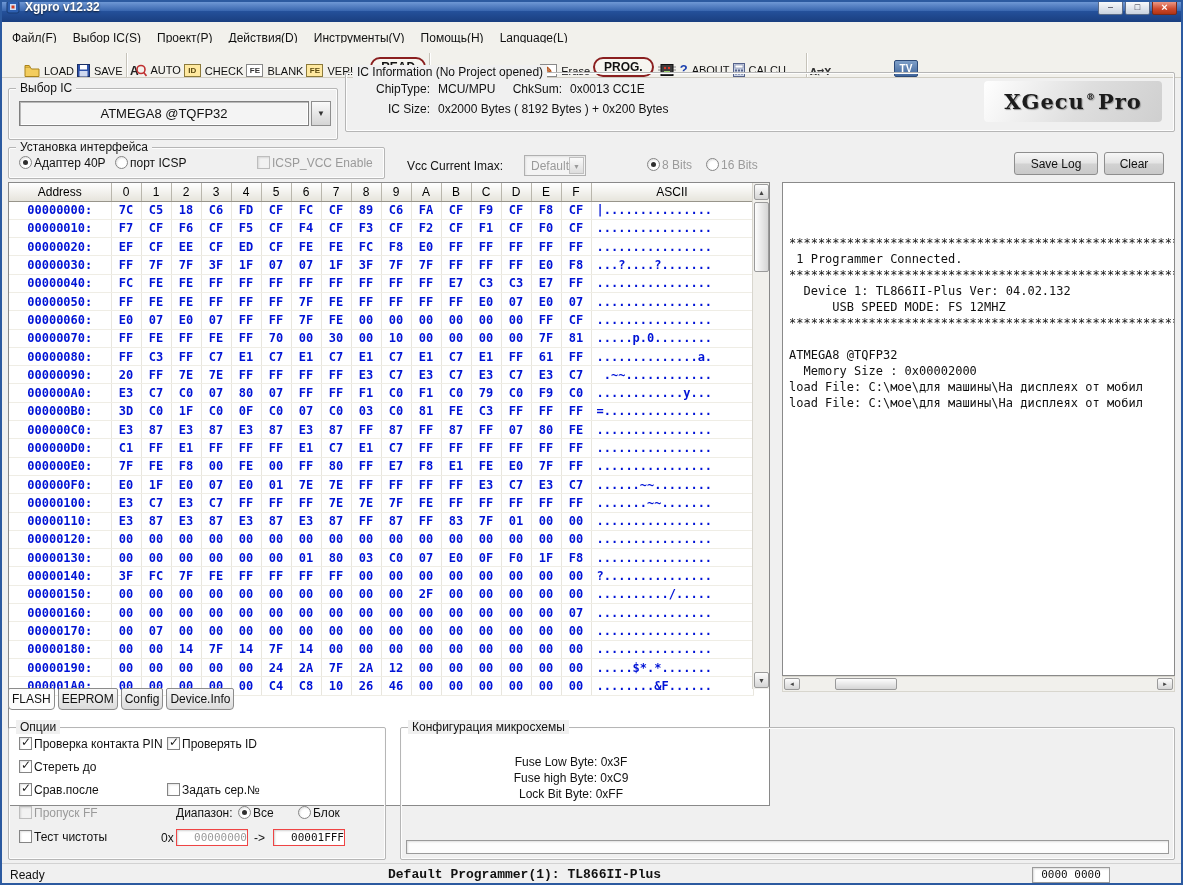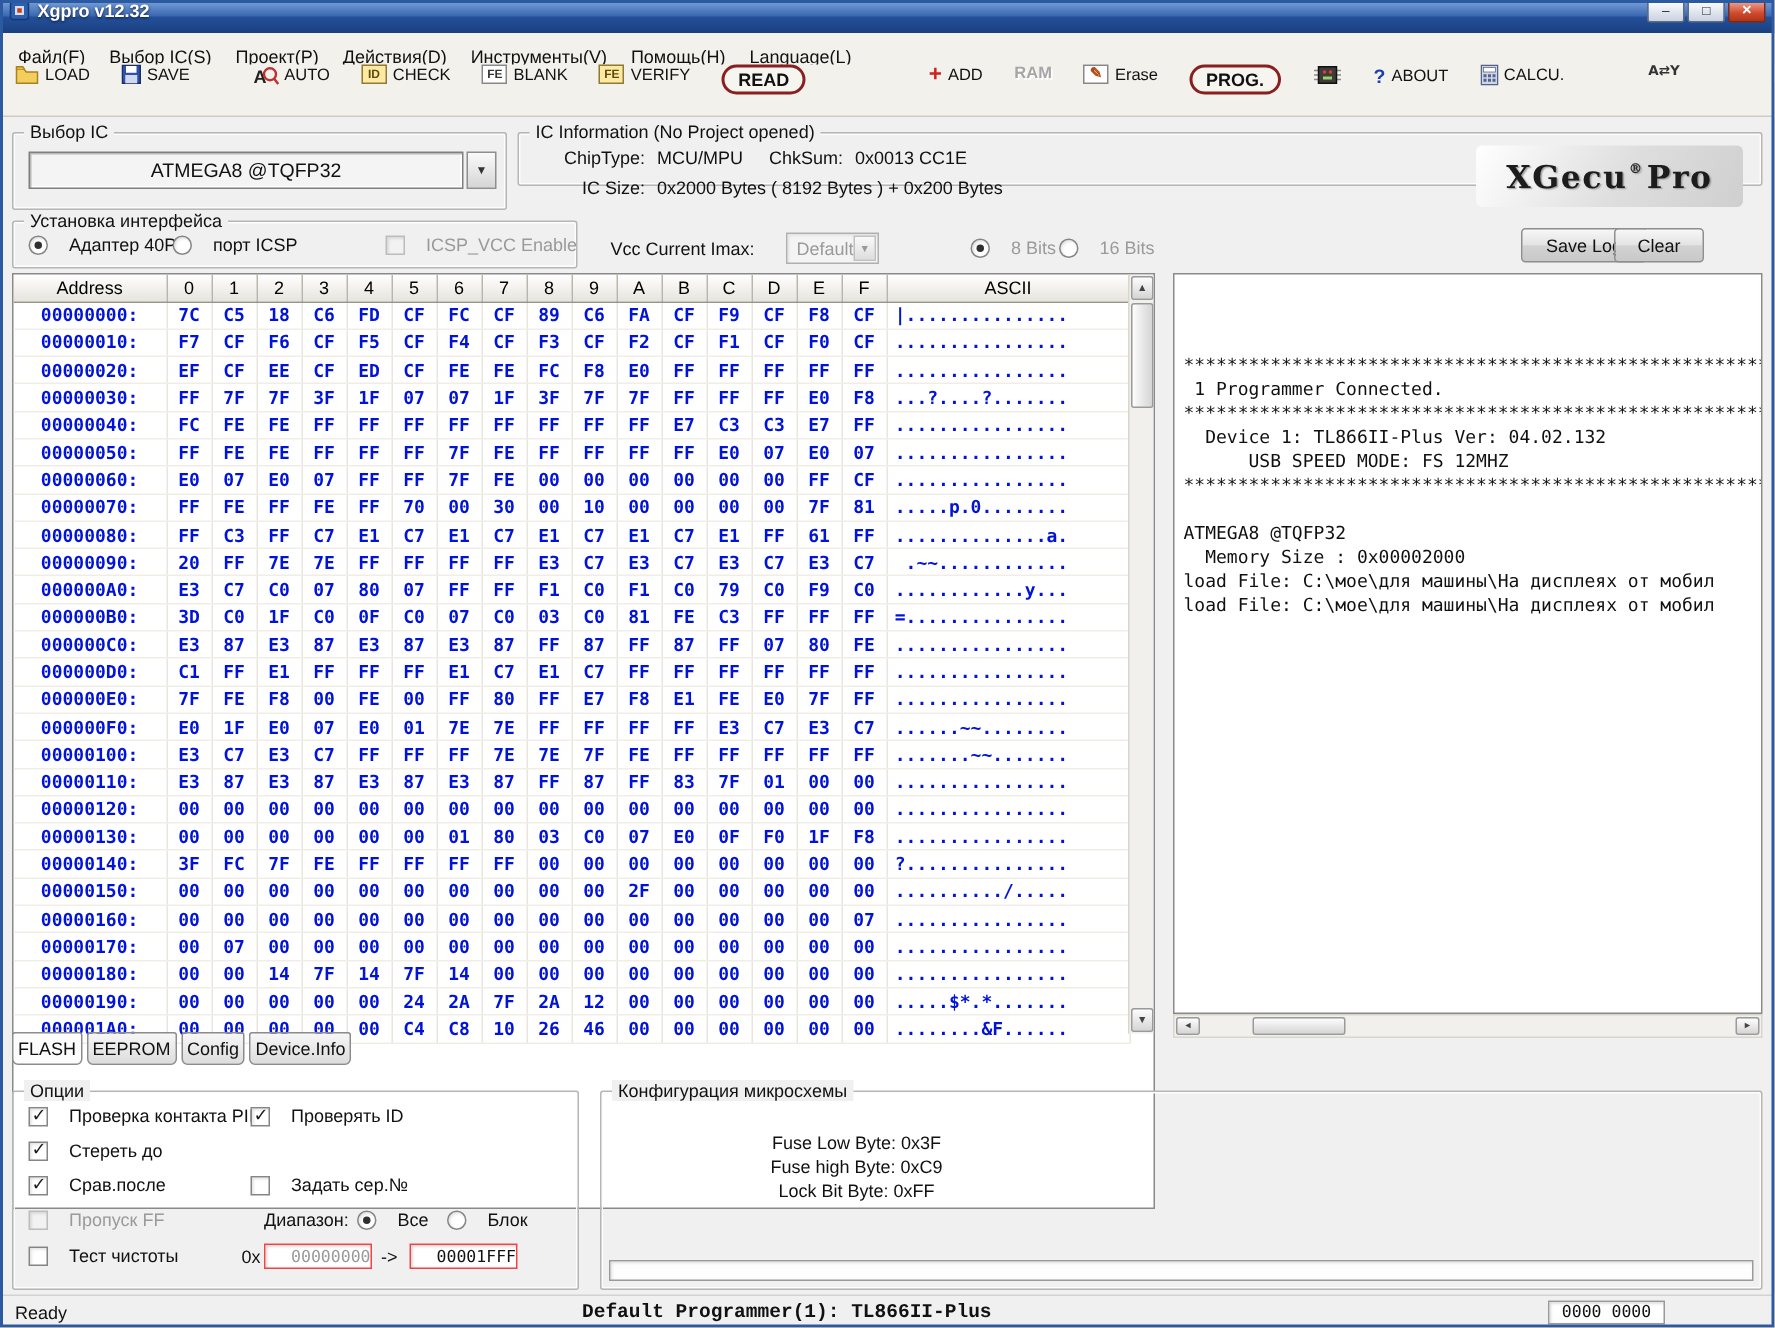--- a/index.html
+++ b/index.html
@@ -11,38 +11,38 @@
 
 .titlebar{position:absolute;left:0;top:0;width:100%;height:22px;background:linear-gradient(#7ba3dd,#3b68b0 48%,#24509a 52%,#1a3f80);display:flex;align-items:flex-start;padding:0 6px;gap:5px}
 .title-text{color:#fff;font-weight:bold;text-shadow:0 1px 2px rgba(0,0,0,.7)}
 .win-btns{margin-left:auto;display:flex;gap:2px}
 .win-btn{width:25px;height:15px;border:1px solid #5a6b88;border-radius:2px;background:linear-gradient(#fdfdfd,#c9d2e0);display:flex;align-items:center;justify-content:center;font-size:9px;color:#223;line-height:1;cursor:default}
 .win-btn.close{background:linear-gradient(#f0a492,#cf4a2e 60%,#b03415);color:#fff;font-weight:bold;font-size:11px;border-color:#7a2a18}
 
 
 .menubar{position:absolute;left:0;top:22px;width:100%;height:21px;background:#f2f1ec;border-bottom:1px solid #d9d6cc;display:flex;align-items:center;padding:16px 4px}
 .menu-item{padding:0 8px;line-height:20px}
-.toolbar{position:absolute;left:0;top:43px;width:100%;height:35px;background:#f2f1ec;border-bottom:1px solid #cfccc2;display:flex;align-items:flex-start;padding:0 10px;gap:21px}
+.toolbar{position:absolute;left:0;top:43px;width:100%;height:35px;background:#f2f1ec;border-bottom:1px solid #cfccc2;display:flex;align-items:flex-end;padding:0 24px;gap:3px}
 .tbtn{display:flex;align-items:center;gap:4px;font-size:11px;white-space:nowrap}
 .tsep{width:1px;height:24px;background:#c6c3b9;box-shadow:1px 0 0 #fff}
 .oval{border:2px solid #8a1f1f;border-radius:11px;padding:1px 9px;font-weight:bold;font-size:12px;background:#f6f5f0}
 .mini{display:inline-block;width:17px;height:13px;font:bold 8px/12px "Liberation Sans",sans-serif;text-align:center;border:1px solid #8c7a3a;color:#5c4a10;background:#ffe9a0}
 .mini.white{background:#fff;border-color:#888;color:#333}
 .plus{color:#d02020;font-weight:bold;font-size:15px;line-height:14px}
 .ram-dis{color:#a6a6a6;font-weight:bold;text-shadow:1px 1px 0 #fff;font-size:11px}
 .qmark{color:#1a3fae;font-weight:bold;font-size:13px}
 .conv{font:bold 9px "DejaVu Sans",sans-serif;color:#333;letter-spacing:0}
 .tv-box{display:inline-block;width:24px;height:17px;background:linear-gradient(#7e9fc8,#40669c);border:1px solid #2c4a78;border-radius:2px;color:#fff;font:bold 10px/15px "Liberation Sans",sans-serif;text-align:center}
 
 
 .grp{position:absolute;border:1px solid #b6b6b6;border-radius:2px;box-shadow:inset 0 0 0 1px #fdfdfd}
 .grp>.lg{position:absolute;top:-8px;left:7px;background:#f0f0f0;padding:0 4px;line-height:14px;white-space:nowrap}
 
 
-.ctrl{display:flex;align-items:center;gap:14px;position:absolute;white-space:nowrap}
+.ctrl{display:flex;align-items:flex-start;gap:2px;position:absolute;white-space:nowrap}
 .cb{width:13px;height:13px;background:#fff;border:1px solid #858585;box-shadow:inset 1px 1px 2px rgba(0,0,0,.12);position:relative;flex:none}
 .cb.on::after{content:"✓";position:absolute;left:1px;top:-2px;font:bold 12px/13px "DejaVu Sans",sans-serif;color:#1a1a1a}
 .cb.dis{background:#f2f2f2;border-color:#bdbdbd}
 .rb{width:13px;height:13px;border-radius:50%;background:#fff;border:1px solid #858585;box-shadow:inset 1px 1px 2px rgba(0,0,0,.12);position:relative;flex:none}
 .rb.on::after{content:"";position:absolute;left:3px;top:3px;width:5px;height:5px;border-radius:50%;background:#2f2f2f}
 .graytext{color:#9a9a9a}
 .pushbtn{position:absolute;height:23px;border:1px solid #8e8e8e;border-radius:3px;background:linear-gradient(#f7f7f7,#e4e4e4 48%,#d2d2d2 52%,#c9c9c9);display:flex;align-items:center;justify-content:center;cursor:default}
 .field{position:absolute;border:1px solid #ef4444;box-shadow:inset 1px 1px 2px rgba(0,0,0,.18);background:#fff;text-align:right;font:11px/15px "DejaVu Sans Mono",monospace;height:17px}
 
 
@@ -224,21 +224,21 @@
   <div class="grp" id="grp-ic" style="left:8px;top:88px;width:330px;height:52px">
     <span class="lg">Выбор IC</span>
     <div id="ic-combo" style="top:12px">
       <span>ATMEGA8 @TQFP32</span>
     </div>
     <div id="ic-combo-btn" style="top:12px">
       <span>▼</span>
     </div>
   </div>
 
-  <div class="grp" id="grp-info" style="left:345px;top:88px;width:830px;height:36px">
+  <div class="grp" id="grp-info" style="left:345px;top:72px;width:830px;height:60px">
     <span class="lg">IC Information (No Project opened)</span>
     <span class="info-label" style="left:8px;top:9px">ChipType:</span>
     <span class="info-value" style="left:92px;top:9px">MCU/MPU</span>
     <span class="info-label" style="left:140px;top:9px">ChkSum:</span>
     <span class="info-value" style="left:224px;top:9px">0x0013 CC1E</span>
     <span class="info-label" style="left:8px;top:29px">IC Size:</span>
     <span class="info-value" style="left:92px;top:29px">0x2000 Bytes ( 8192 Bytes ) + 0x200 Bytes</span>
     <div class="logo">
       <span>XGecu</span>
         <sup>®</sup>
@@ -274,21 +274,21 @@
     <span class="graytext">8 Bits</span>
   </span>
   <span class="ctrl" style="left:706px;top:158px">
     <span class="rb"></span>
     <span class="graytext">16 Bits</span>
   </span>
 
   <div class="pushbtn" style="left:1014px;top:152px;width:84px">
     <span>Save Log</span>
   </div>
-  <div class="pushbtn" style="left:1076px;top:152px;width:60px">
+  <div class="pushbtn" style="left:1104px;top:152px;width:60px">
     <span>Clear</span>
   </div>
 
   <div id="hex">
     <table class="hex-table">
       <colgroup>
         <col style="width:102px">
         <col style="width:30px">
           <col style="width:30px">
           <col style="width:30px">

